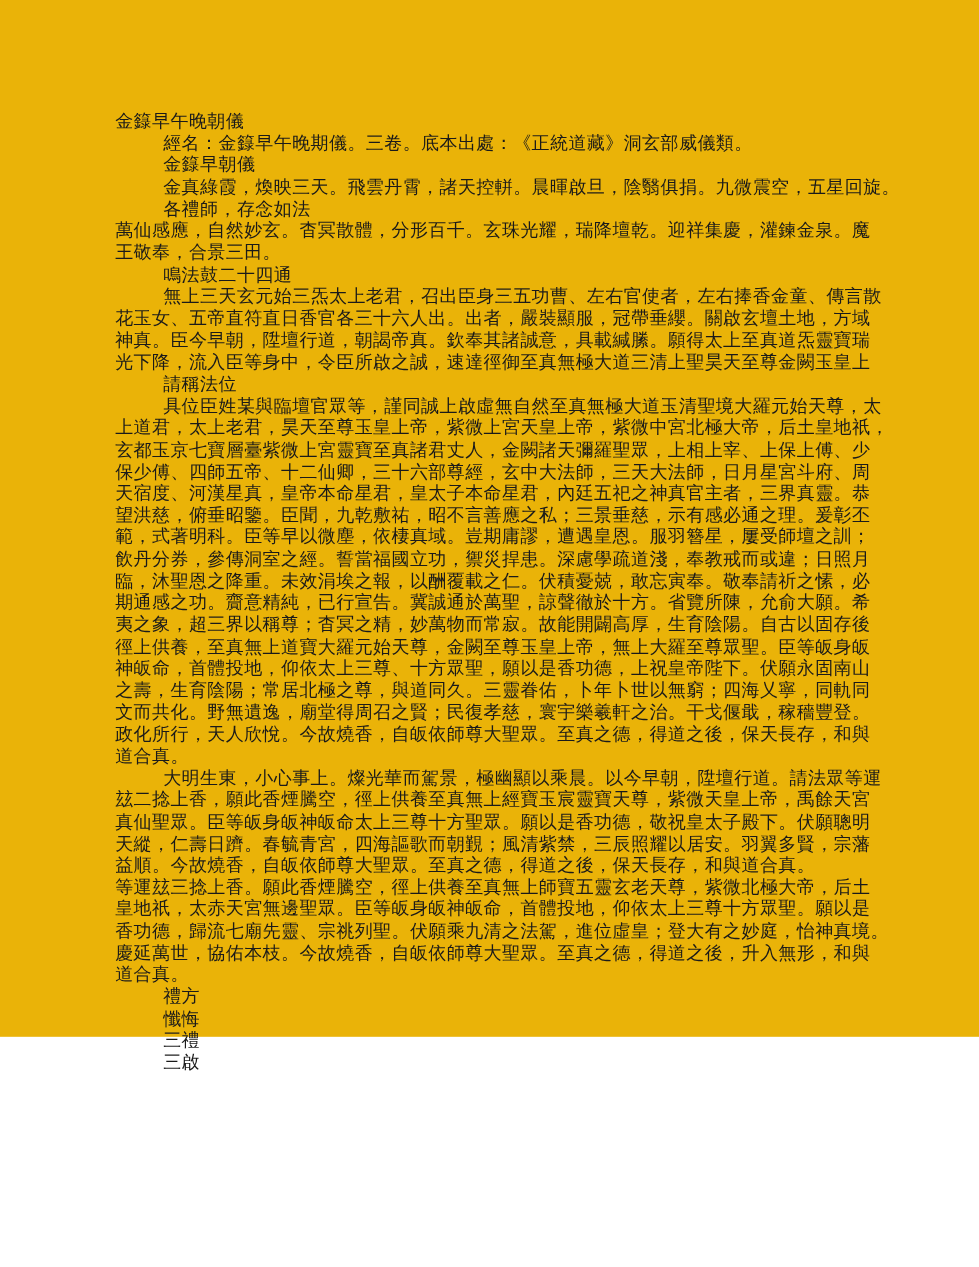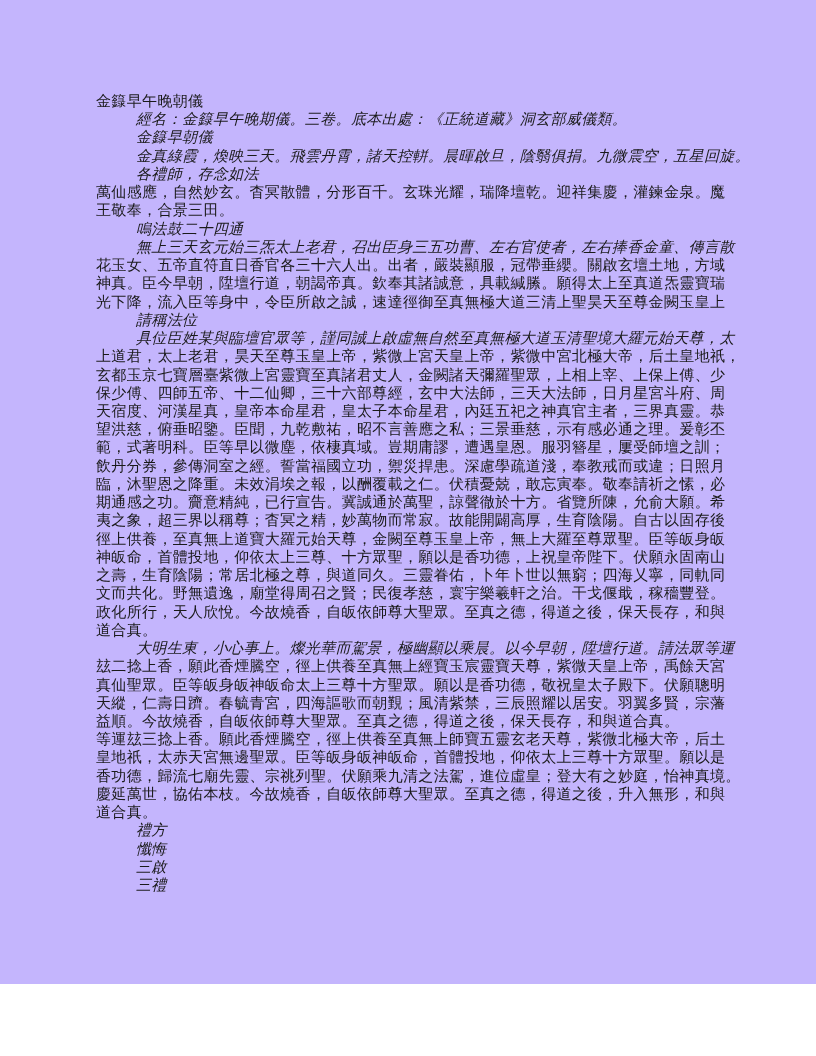--- a/index.html
+++ b/index.html
@@ -12,40 +12,39 @@
     height: 1056px;
     position: relative;
     overflow: hidden;
     font-family: "DejaVu Serif", "Liberation Serif", serif;
   }
   .page {
     position: absolute;
     left: 0;
     top: 0;
     width: 816px;
-    height: 984px;
-    background: #c4b5fd;
+    height: 864px;
+    background: #eab308;
   }
   .text-block {
     position: absolute;
     left: 96px;
     top: 92px;
     width: 648px;
     color: #1a1a1a;
     font-size: 15px;
     letter-spacing: 0.35px;
     line-height: 18.24px;
     white-space: nowrap;
   }
   .line {
     height: 18.24px;
   }
   .line.indent {
     padding-left: 40px;
-    font-style: italic;
   }
 </style>
 </head>
 <body>
 
 <div class="page">
   <div class="text-block" id="text-block">
       <div class="line">金籙早午晚朝儀</div>
       <div class="line indent">經名：金籙早午晚期儀。三卷。底本出處：《正統道藏》洞玄部威儀類。</div>
       <div class="line indent">金籙早朝儀</div>
@@ -81,16 +80,16 @@
       <div class="line">真仙聖眾。臣等皈身皈神皈命太上三尊十方聖眾。願以是香功德，敬祝皇太子殿下。伏願聰明</div>
       <div class="line">天縱，仁壽日躋。春毓青宮，四海謳歌而朝覲；風清紫禁，三辰照耀以居安。羽翼多賢，宗藩</div>
       <div class="line">益順。今故燒香，自皈依師尊大聖眾。至真之德，得道之後，保天長存，和與道合真。</div>
       <div class="line">等運玆三捻上香。願此香煙騰空，徑上供養至真無上師寶五靈玄老天尊，紫微北極大帝，后土</div>
       <div class="line">皇地祇，太赤天宮無邊聖眾。臣等皈身皈神皈命，首體投地，仰依太上三尊十方眾聖。願以是</div>
       <div class="line">香功德，歸流七廟先靈、宗祧列聖。伏願乘九清之法駕，進位虛皇；登大有之妙庭，怡神真境。</div>
       <div class="line">慶延萬世，協佑本枝。今故燒香，自皈依師尊大聖眾。至真之德，得道之後，升入無形，和與</div>
       <div class="line">道合真。</div>
       <div class="line indent">禮方</div>
       <div class="line indent">懺悔</div>
+      <div class="line indent">三禮</div>
       <div class="line indent">三啟</div>
-      <div class="line indent">三禮</div>
     </div>
 </div>
 
 </body></html>

